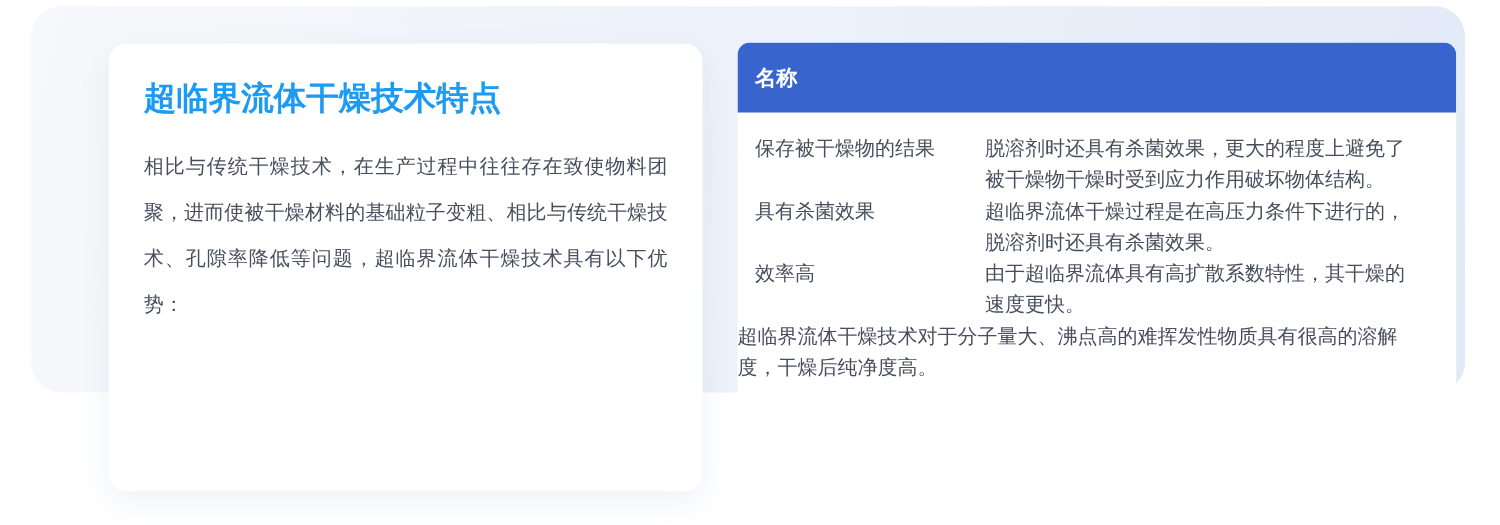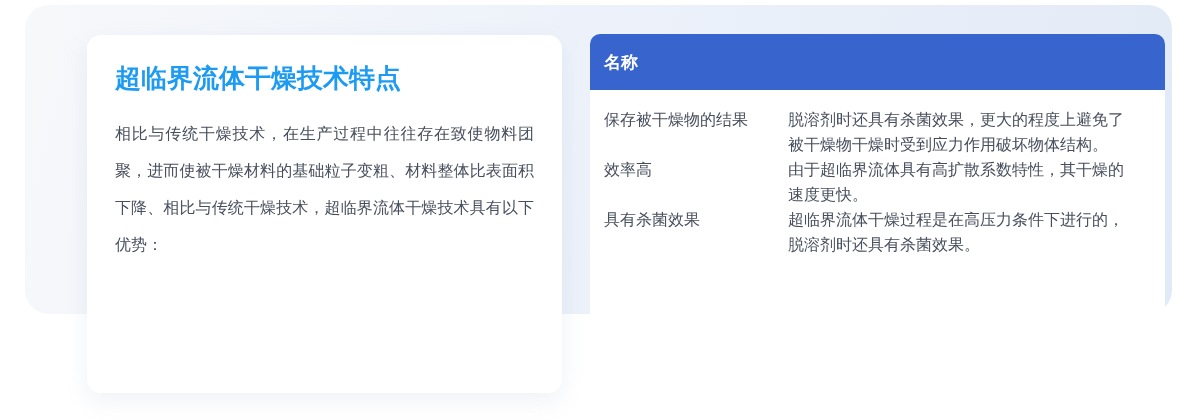--- a/index.html
+++ b/index.html
@@ -59,41 +59,42 @@
     color:var(--body-text);
   }
 </style>
 </head>
 <body>
 
 <div class="panel">
 
   <div class="intro-card">
     <div class="intro-title">超临界流体干燥技术特点</div>
-    <div class="intro-paragraph">相比与传统干燥技术，在生产过程中往往存在致使物料团聚，进而使被干燥材料的基础粒子变粗、材料整体比表面积下降、相比与传统干燥技术，超临界流体干燥技术具有以下优势：</div>
+    <div class="intro-paragraph">相比与传统干燥技术，在生产过程中往往存在致使物料团聚，进而使被干燥材料的基础粒子变粗、相比与传统干燥技术、孔隙率降低等问题，超临界流体干燥技术具有以下优势：</div>
   </div>
 
   <div class="features-table">
     <div class="table-header">
       <div class="col-name">名称</div>
     </div>
     <div class="table-body">
   <div class="table-row">
     <div class="col-name">保存被干燥物的结果</div>
     <div class="col-feat">脱溶剂时还具有杀菌效果，更大的程度上避免了被干燥物干燥时受到应力作用破坏物体结构。</div>
   </div>
 
   <div class="table-row">
+    <div class="col-name">具有杀菌效果</div>
+    <div class="col-feat">超临界流体干燥过程是在高压力条件下进行的，脱溶剂时还具有杀菌效果。</div>
+  </div>
+
+  <div class="table-row">
     <div class="col-name">效率高</div>
     <div class="col-feat">由于超临界流体具有高扩散系数特性，其干燥的速度更快。</div>
   </div>
 
   <div class="table-row">
-    <div class="col-name">具有杀菌效果</div>
-    <div class="col-feat">超临界流体干燥过程是在高压力条件下进行的，脱溶剂时还具有杀菌效果。</div>
-  </div>
-
-  <div class="table-row">
+    <div class="col-feat">超临界流体干燥技术对于分子量大、沸点高的难挥发性物质具有很高的溶解度，干燥后纯净度高。</div>
   </div>
 </div>
   </div>
 
 </div>
 
 </body></html>

